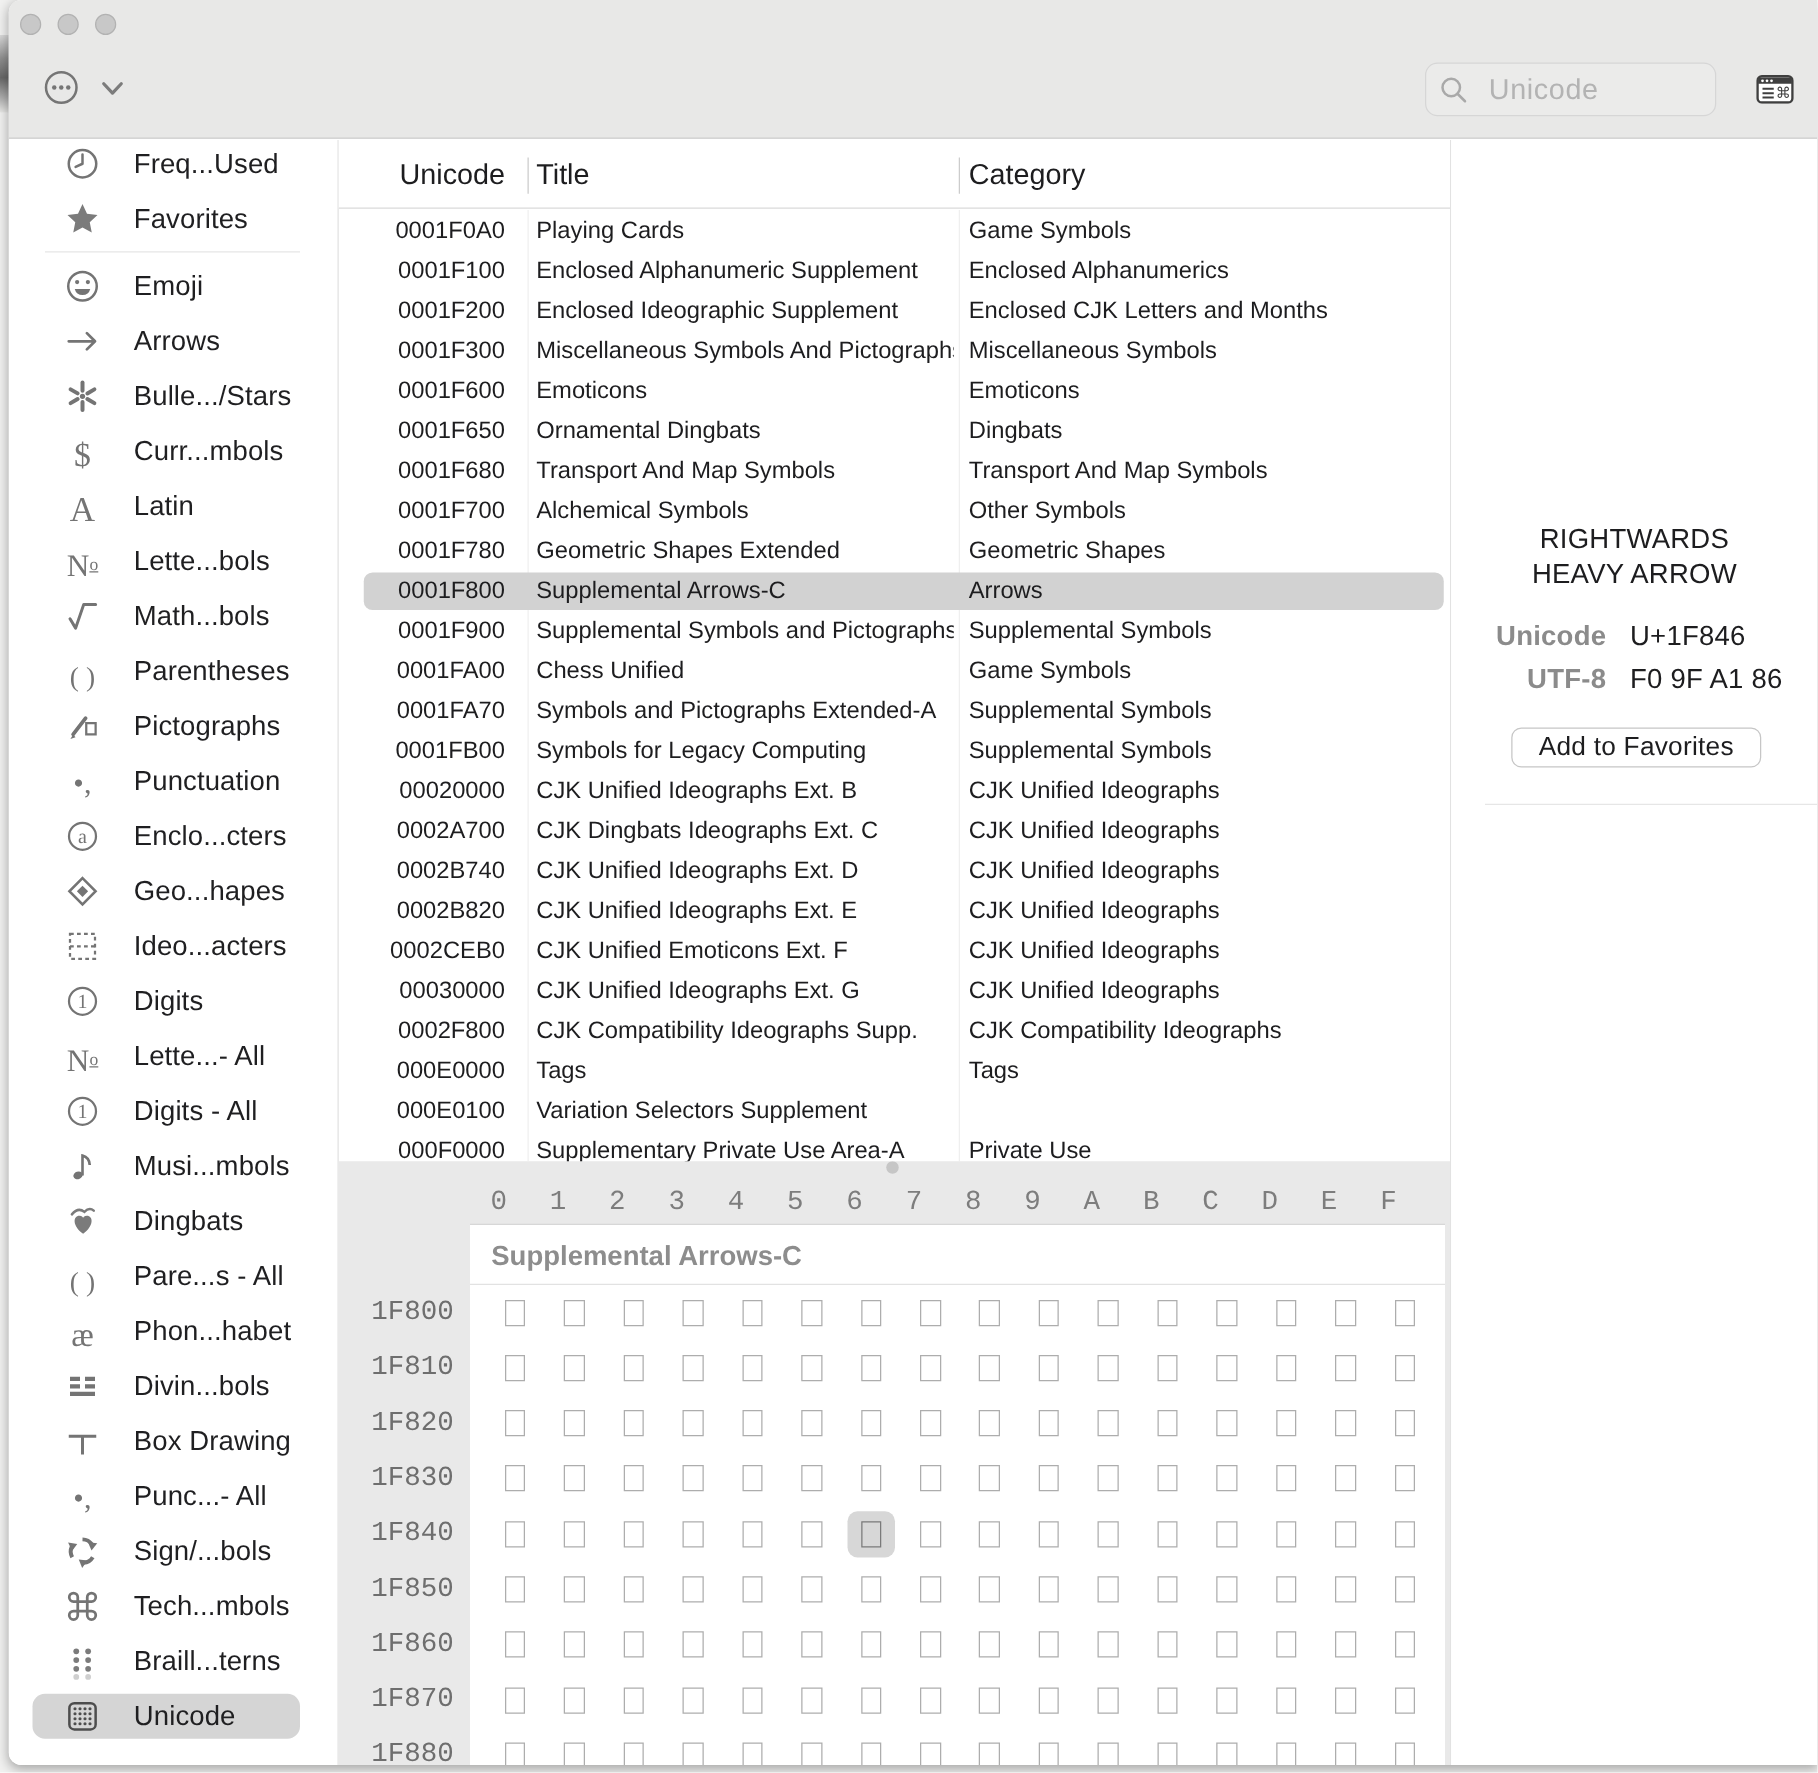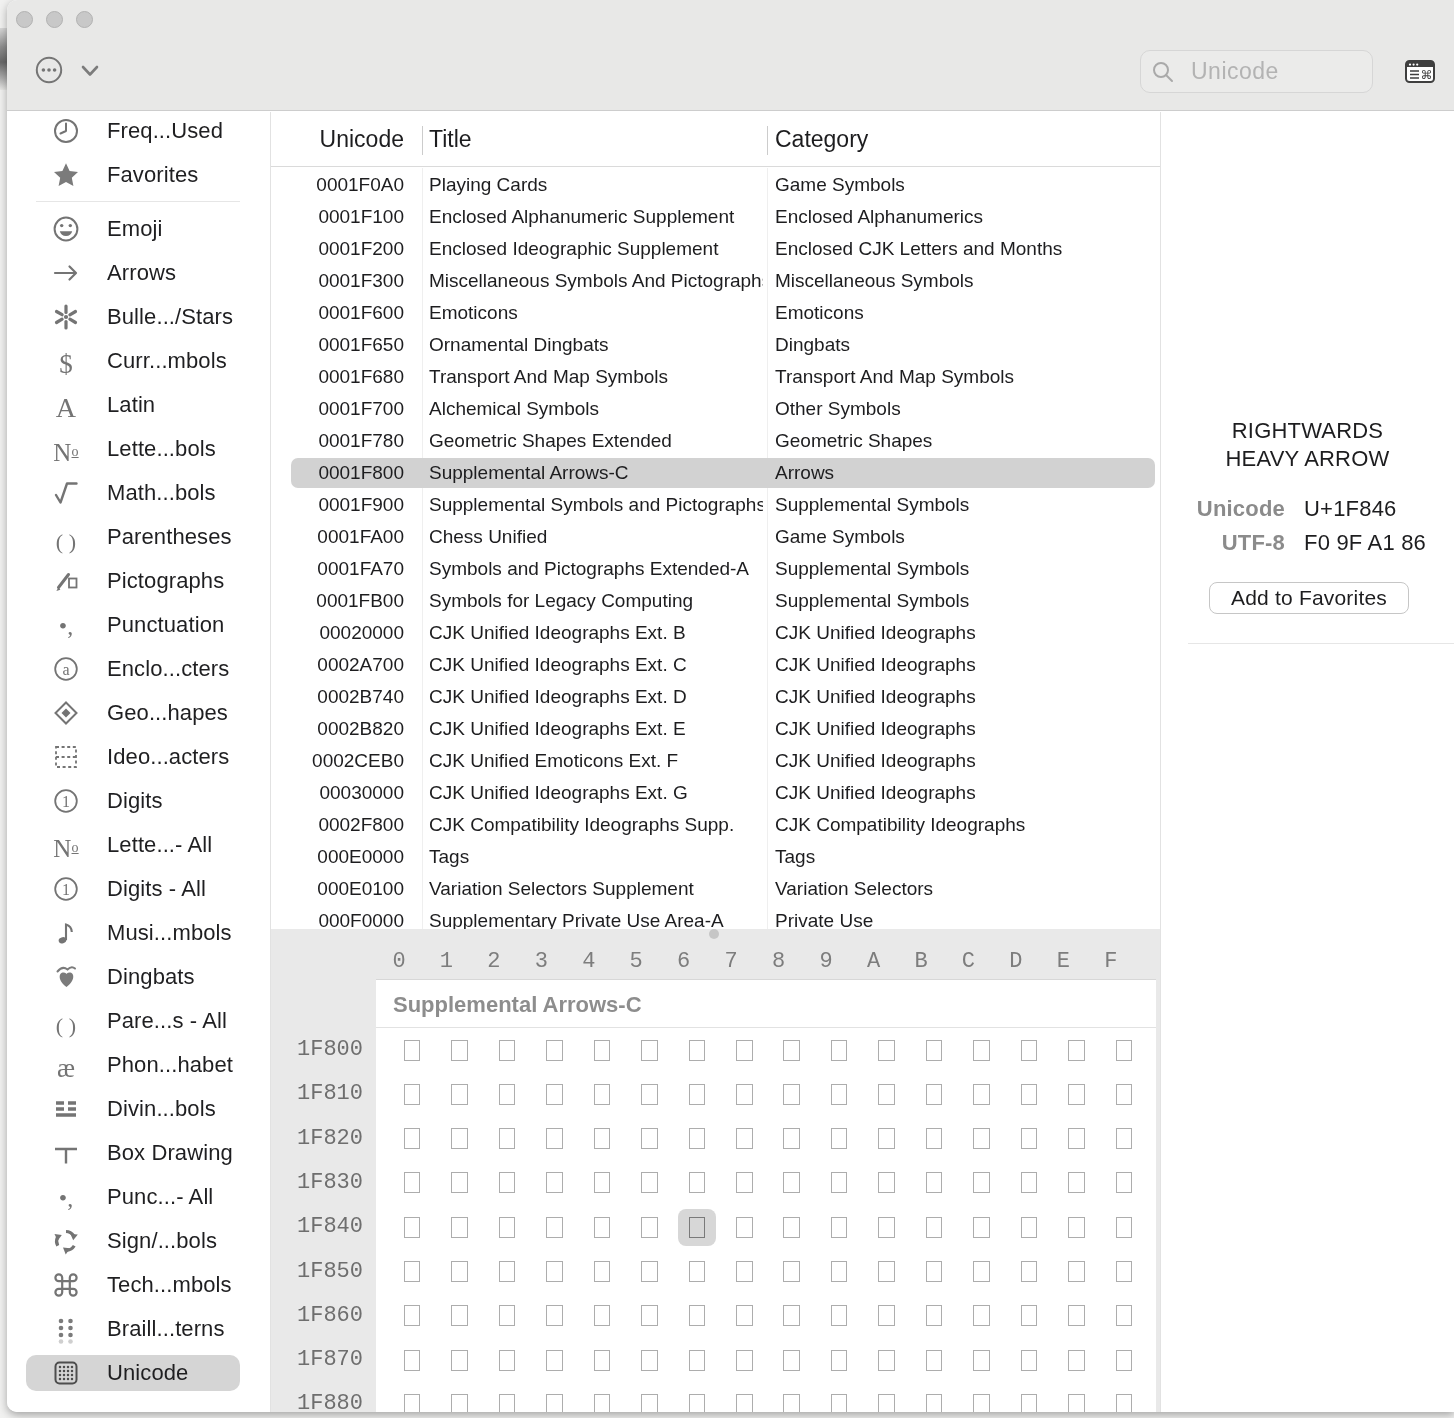--- a/index.html
+++ b/index.html
@@ -363,21 +363,21 @@
       <span class="ti">Symbols for Legacy Computing</span>
       <span class="ca">Supplemental Symbols</span>
     </div>
 <div class="trow" style="top:617px">
       <span class="uc">00020000</span>
       <span class="ti">CJK Unified Ideographs Ext. B</span>
       <span class="ca">CJK Unified Ideographs</span>
     </div>
 <div class="trow" style="top:649px">
       <span class="uc">0002A700</span>
-      <span class="ti">CJK Unified Ideographs Ext. C</span>
+      <span class="ti">CJK Dingbats Ideographs Ext. C</span>
       <span class="ca">CJK Unified Ideographs</span>
     </div>
 <div class="trow" style="top:681px">
       <span class="uc">0002B740</span>
       <span class="ti">CJK Unified Ideographs Ext. D</span>
       <span class="ca">CJK Unified Ideographs</span>
     </div>
 <div class="trow" style="top:713px">
       <span class="uc">0002B820</span>
       <span class="ti">CJK Unified Ideographs Ext. E</span>
@@ -399,21 +399,20 @@
       <span class="ca">CJK Compatibility Ideographs</span>
     </div>
 <div class="trow" style="top:841px">
       <span class="uc">000E0000</span>
       <span class="ti">Tags</span>
       <span class="ca">Tags</span>
     </div>
 <div class="trow" style="top:873px">
       <span class="uc">000E0100</span>
       <span class="ti">Variation Selectors Supplement</span>
-      <span class="ca">Variation Selectors</span>
     </div>
 <div class="trow" style="top:905px">
       <span class="uc">000F0000</span>
       <span class="ti">Supplementary Private Use Area-A</span>
       <span class="ca">Private Use</span>
     </div>
 <div id="grid">
 <div id="gridwhite"></div>
 <div class="abs" style="left:438px;top:0px;width:10px;height:10px;border-radius:50%;background:#c6c6c6"></div>
 <div class="hexd" style="left:128.0px">0</div>

